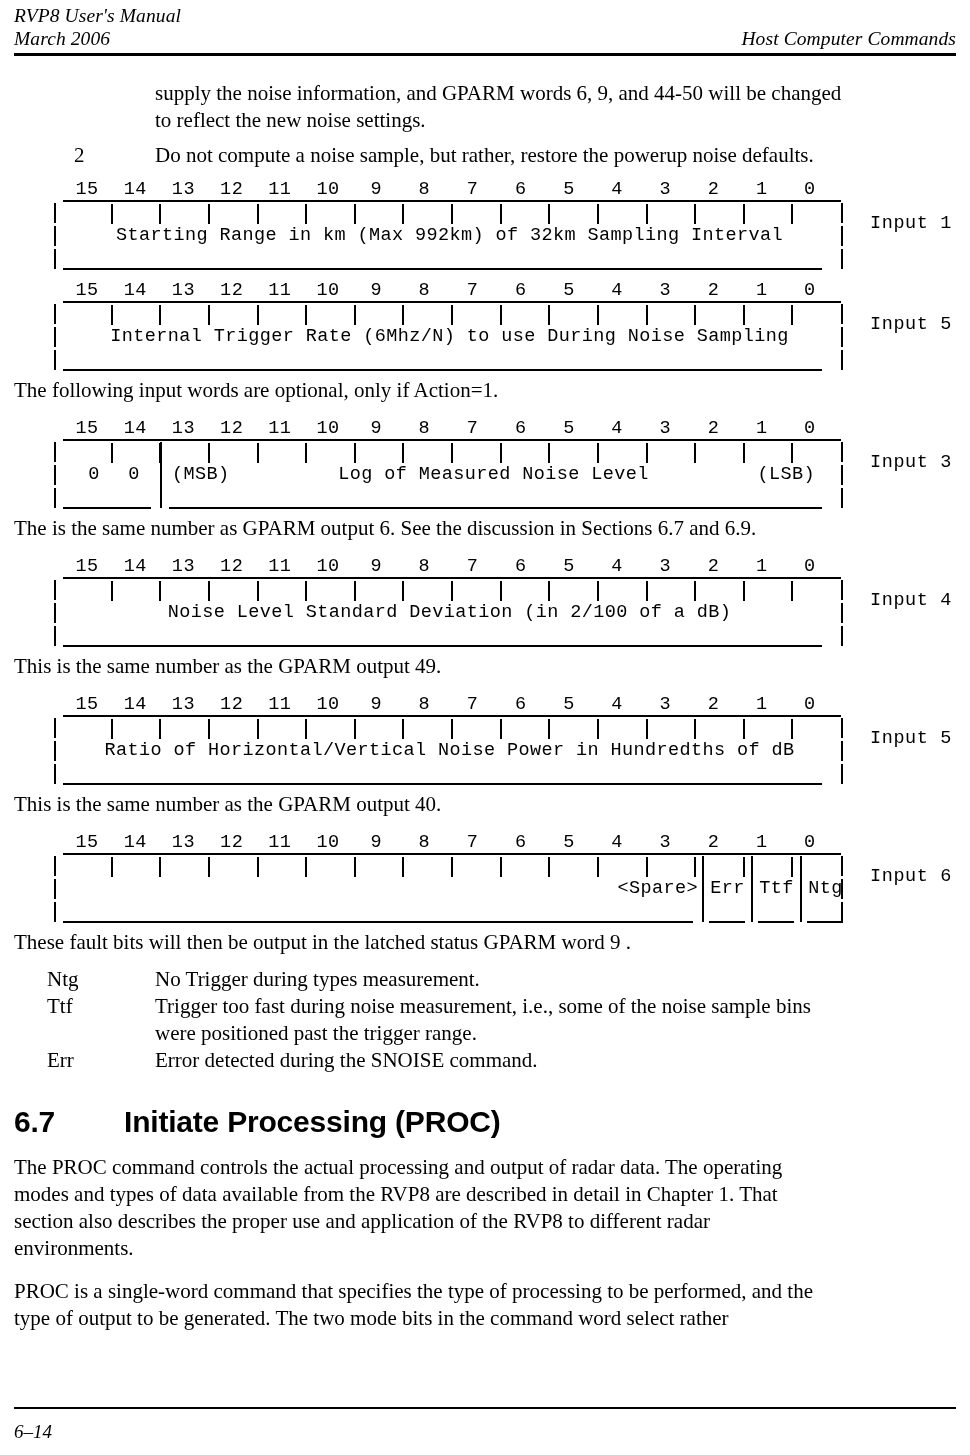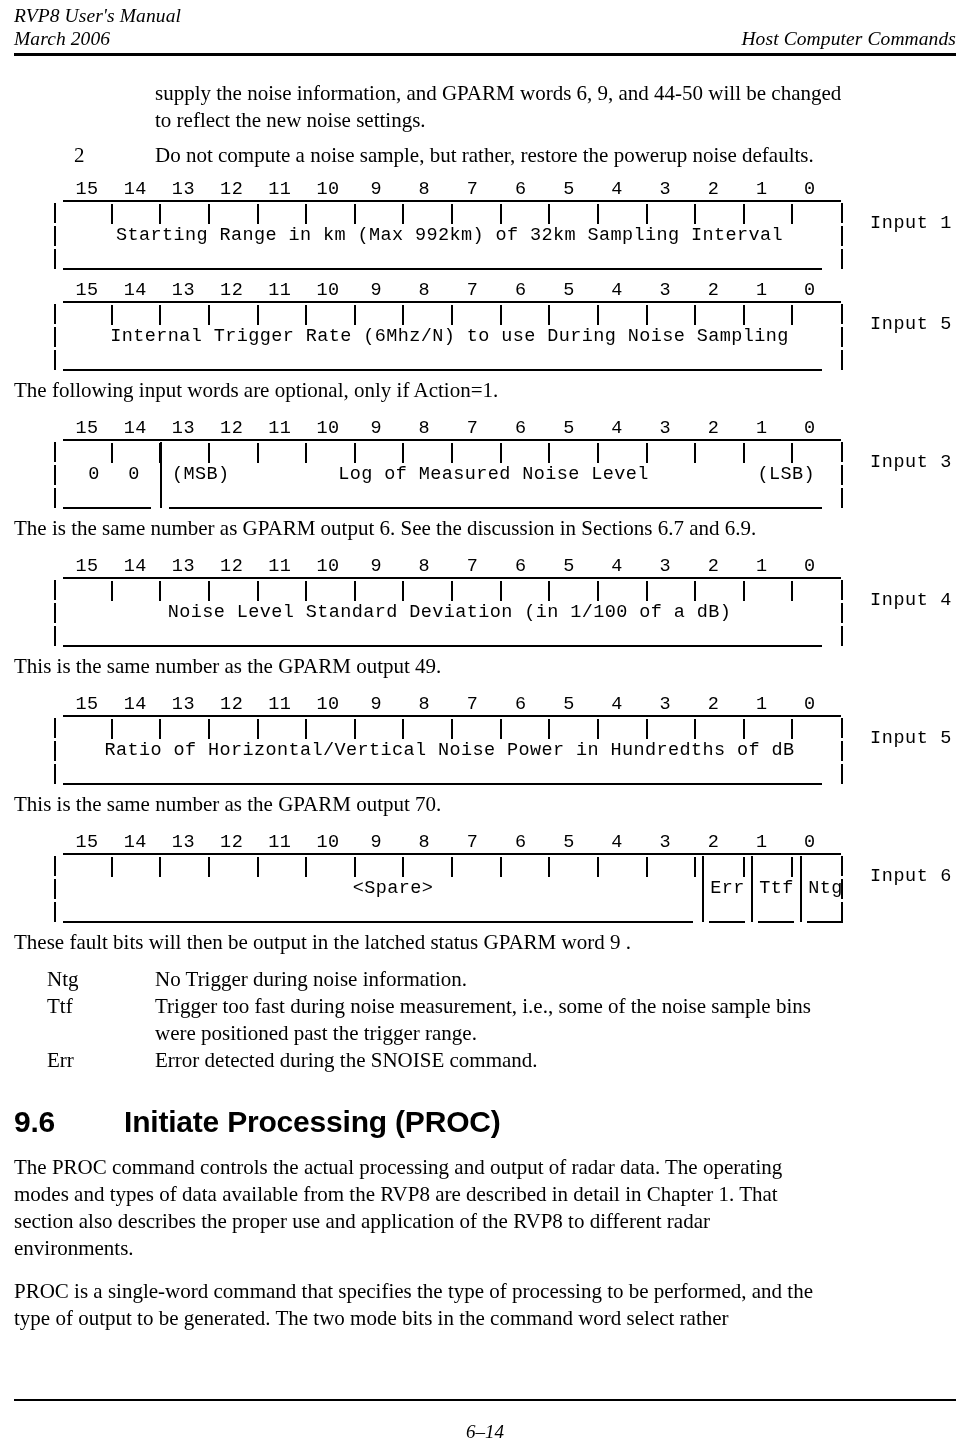--- a/index.html
+++ b/index.html
@@ -252,25 +252,25 @@
   .sp-30 { height: 30px; }
 
   
   .footer {
     position: absolute;
     left: 14px;
     right: 14px;
     bottom: 10px;
   }
   .footer .fnum {
-    text-align: center;
+    text-align: left;
     font-style: italic;
     font-size: 19px;
     line-height: 26px;
-    padding-top: 18px;
+    padding-top: 10px;
   }
 </style>
 </head>
 <body>
 
 <div class="page">
 
   <div class="runhead">
     <div class="runhead-row">
       <div class="rh-left">RVP8 User's Manual</div>
@@ -547,21 +547,21 @@
           <div class="bd-edge left">
               <span class="e1"></span>
               <span class="e2"></span>
               <span class="e3"></span>
             </div>
           <div class="bd-edge right">
               <span class="e1"></span>
               <span class="e2"></span>
               <span class="e3"></span>
             </div>
-          <div class="bd-label lbl-main">Noise Level Standard Deviation (in 1/100 of a dB)</div>
+          <div class="bd-label lbl-main">Noise Level Standard Deviation (in 2/100 of a dB)</div>
           <div class="bd-bottom" style="left:9px; right:21px;"></div>
         </div>
       </div>
       <div class="bd-side">Input 4</div>
     </div>
   </div>
 
   <div class="sp-6"></div>
 
   <div class="body-text">
@@ -625,21 +625,21 @@
           <div class="bd-bottom" style="left:9px; right:21px;"></div>
         </div>
       </div>
       <div class="bd-side">Input 5</div>
     </div>
   </div>
 
   <div class="sp-6"></div>
 
   <div class="body-text">
-    <div class="p">This is the same number as the GPARM output 70.</div>
+    <div class="p">This is the same number as the GPARM output 40.</div>
   </div>
 
   <div class="sp-12"></div>
 
   <div class="bitdiag">
     <div class="bd-wrap">
       <div class="bd-box">
         <div class="bd-nums">
           <div class="bn">15</div>
           <div class="bn">14</div>
@@ -686,21 +686,21 @@
           <div class="bd-edge right">
               <span class="e1"></span>
               <span class="e2"></span>
               <span class="e3"></span>
             </div>
 
           <div class="bd-div" style="left:648px;"></div>
           <div class="bd-div" style="left:697px;"></div>
           <div class="bd-div" style="left:746px;"></div>
 
-          <div class="bd-label" style="left:24px; width:630px;">&lt;Spare&gt;</div>
+          <div class="bd-label" style="left:14px; width:630px;text-align:right;">&lt;Spare&gt;</div>
           <div class="bd-label" style="left:650px; width:47px;">Err</div>
           <div class="bd-label" style="left:699px; width:47px;">Ttf</div>
           <div class="bd-label" style="left:748px; width:47px;">Ntg</div>
 
           <div class="bd-bottom" style="left:9px; width:630px;"></div>
           <div class="bd-bottom" style="left:655px; width:36px;"></div>
           <div class="bd-bottom" style="left:704px; width:36px;"></div>
           <div class="bd-bottom" style="left:753px; width:36px;"></div>
         </div>
       </div>
@@ -712,39 +712,39 @@
 
   <div class="body-text">
     <div class="p">These fault bits will then be output in the latched status GPARM word 9 .</div>
   </div>
 
   <div class="sp-10"></div>
 
   <div class="deflist body-text">
     <div class="defrow">
       <div class="def-term p">Ntg</div>
-      <div class="def-desc p">No Trigger during noise information.</div>
+      <div class="def-desc p">No Trigger during types measurement.</div>
     </div>
     <div class="defrow">
       <div class="def-term p">Ttf</div>
       <div class="def-desc">
         <div class="p">Trigger too fast during noise measurement, i.e., some of the noise sample bins</div>
         <div class="p">were positioned past the trigger range.</div>
       </div>
     </div>
     <div class="defrow">
       <div class="def-term p">Err</div>
       <div class="def-desc p">Error detected during the SNOISE command.</div>
     </div>
   </div>
 
   <div class="sp-30"></div>
 
   <div class="sec-head">
-    <div class="sec-num">9.6</div>
+    <div class="sec-num">6.7</div>
     <div class="sec-title">Initiate Processing (PROC)</div>
   </div>
 
   <div class="sp-14"></div>
 
   <div class="body-text">
     <div class="p">The PROC command controls the actual processing and output of radar data.  The operating</div>
     <div class="p">modes and types of data available from the RVP8 are described in detail in Chapter 1.  That</div>
     <div class="p">section also describes the proper use and application of the RVP8 to different radar</div>
     <div class="p">environments.</div>

